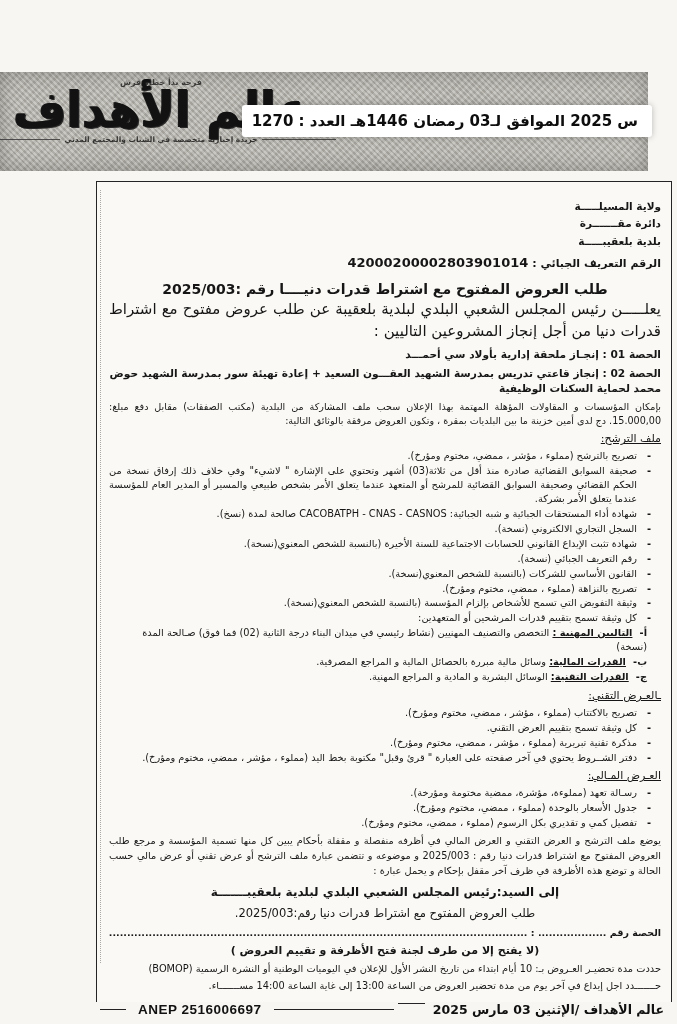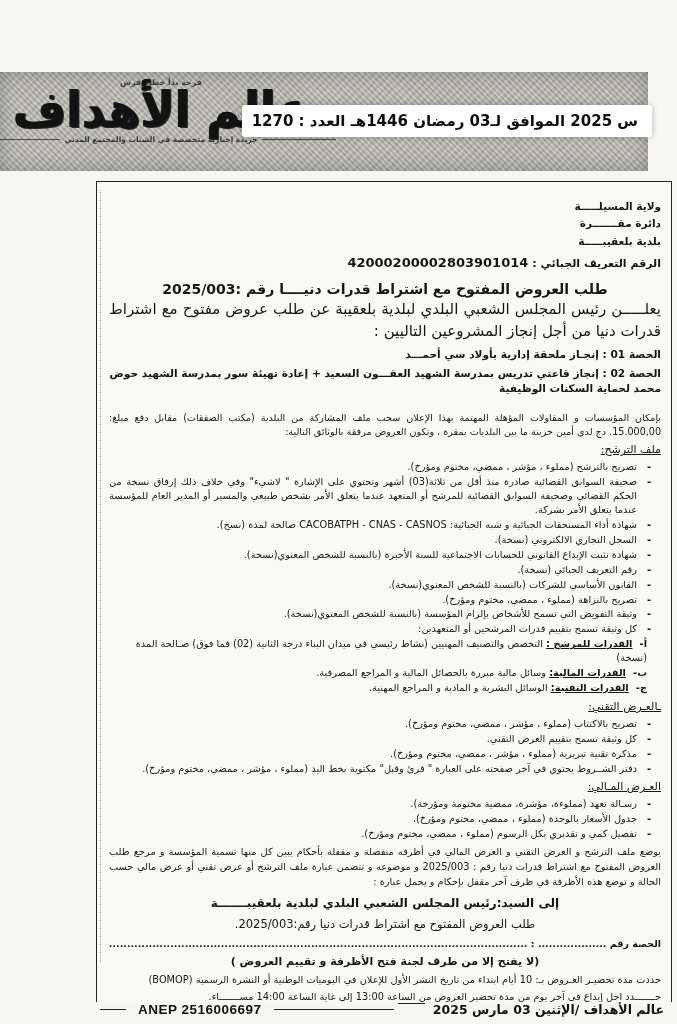--- a/index.html
+++ b/index.html
@@ -56,21 +56,21 @@
     position:absolute;left:3px;top:8px;bottom:40px;width:0;
     border-left:1px dotted #8a8a86;opacity:.7;
   }
   .republic{font-size:11.5px;font-weight:bold;text-decoration:underline;text-align:center;margin-top:2px;}
   .admin{margin-top:10px;font-size:10.5px;font-weight:bold;line-height:1.65;}
   .taxline{margin-top:4px;font-size:11px;font-weight:bold;}
   .taxline bdo{font-size:13px;letter-spacing:.3px;}
   .tender-title{margin-top:6px;text-align:center;font-size:14px;font-weight:bold;letter-spacing:.2px;}
   .intro{margin-top:0;font-size:15px;text-align:justify;}
   .lot{margin-top:4px;font-size:10.6px;font-weight:bold;}
-  .fee{margin-top:14px;font-size:9.6px;text-align:justify;}
+  .fee{margin-top:3px;font-size:9.6px;text-align:justify;}
   .sec-h{margin-top:4px;font-size:11px;font-weight:normal;text-decoration:underline;}
   ul.dash{list-style:none;margin:2px 8px 0 0;padding:0;}
   ul.dash li{position:relative;padding-right:16px;margin:0 0 2px 0;font-size:9.8px;line-height:1.42;text-align:justify;}
   ul.dash li::before{content:"-";position:absolute;right:2px;top:0;font-weight:bold;}
   ul.tight li{margin-bottom:1px;}
   .ability{margin:1px 14px 0 0;font-size:9.8px;line-height:1.42;}
   .ability .lab{font-weight:bold;margin-left:4px;}
   .ability .ttl{font-weight:bold;text-decoration:underline;}
   .envelope{margin-top:4px;font-size:9.8px;text-align:justify;line-height:1.5;}
   .addr1{margin-top:6px;text-align:center;font-size:12px;font-weight:bold;}
@@ -150,21 +150,21 @@
     <li>شهادة تثبت الإيداع القانوني للحسابات الاجتماعية للسنة الأخيرة (بالنسبة للشخص المعنوي(نسخة).</li>
     <li>رقم التعريف الجبائي (نسخة).</li>
     <li>القانون الأساسي للشركات (بالنسبة للشخص المعنوي(نسخة).</li>
     <li>تصريح بالنزاهة (مملوء ، ممضي، مختوم ومؤرخ).</li>
     <li>وثيقة التفويض التي تسمح للأشخاص بإلزام المؤسسة (بالنسبة للشخص المعنوي(نسخة).</li>
     <li>كل وثيقة تسمح بتقييم قدرات المرشحين أو المتعهدين:</li>
   </ul>
 
   <div class="ability">
     <span class="lab">أ-</span>
-    <span class="ttl">القدرات للمرشح :</span>
+    <span class="ttl">التاليين المهنية :</span>
     <span>التخصص والتصنيف المهنيين (نشاط رئيسي في ميدان البناء درجة الثانية (02) فما فوق) صـالحة المدة (نسخة)</span>
   </div>
   <div class="ability">
     <span class="lab">ب-</span>
     <span class="ttl">القدرات المالية:</span>
     <span>وسائل مالية مبررة بالحصائل المالية و المراجع المصرفية.</span>
   </div>
   <div class="ability">
     <span class="lab">ج-</span>
     <span class="ttl">القدرات التقنية:</span>

